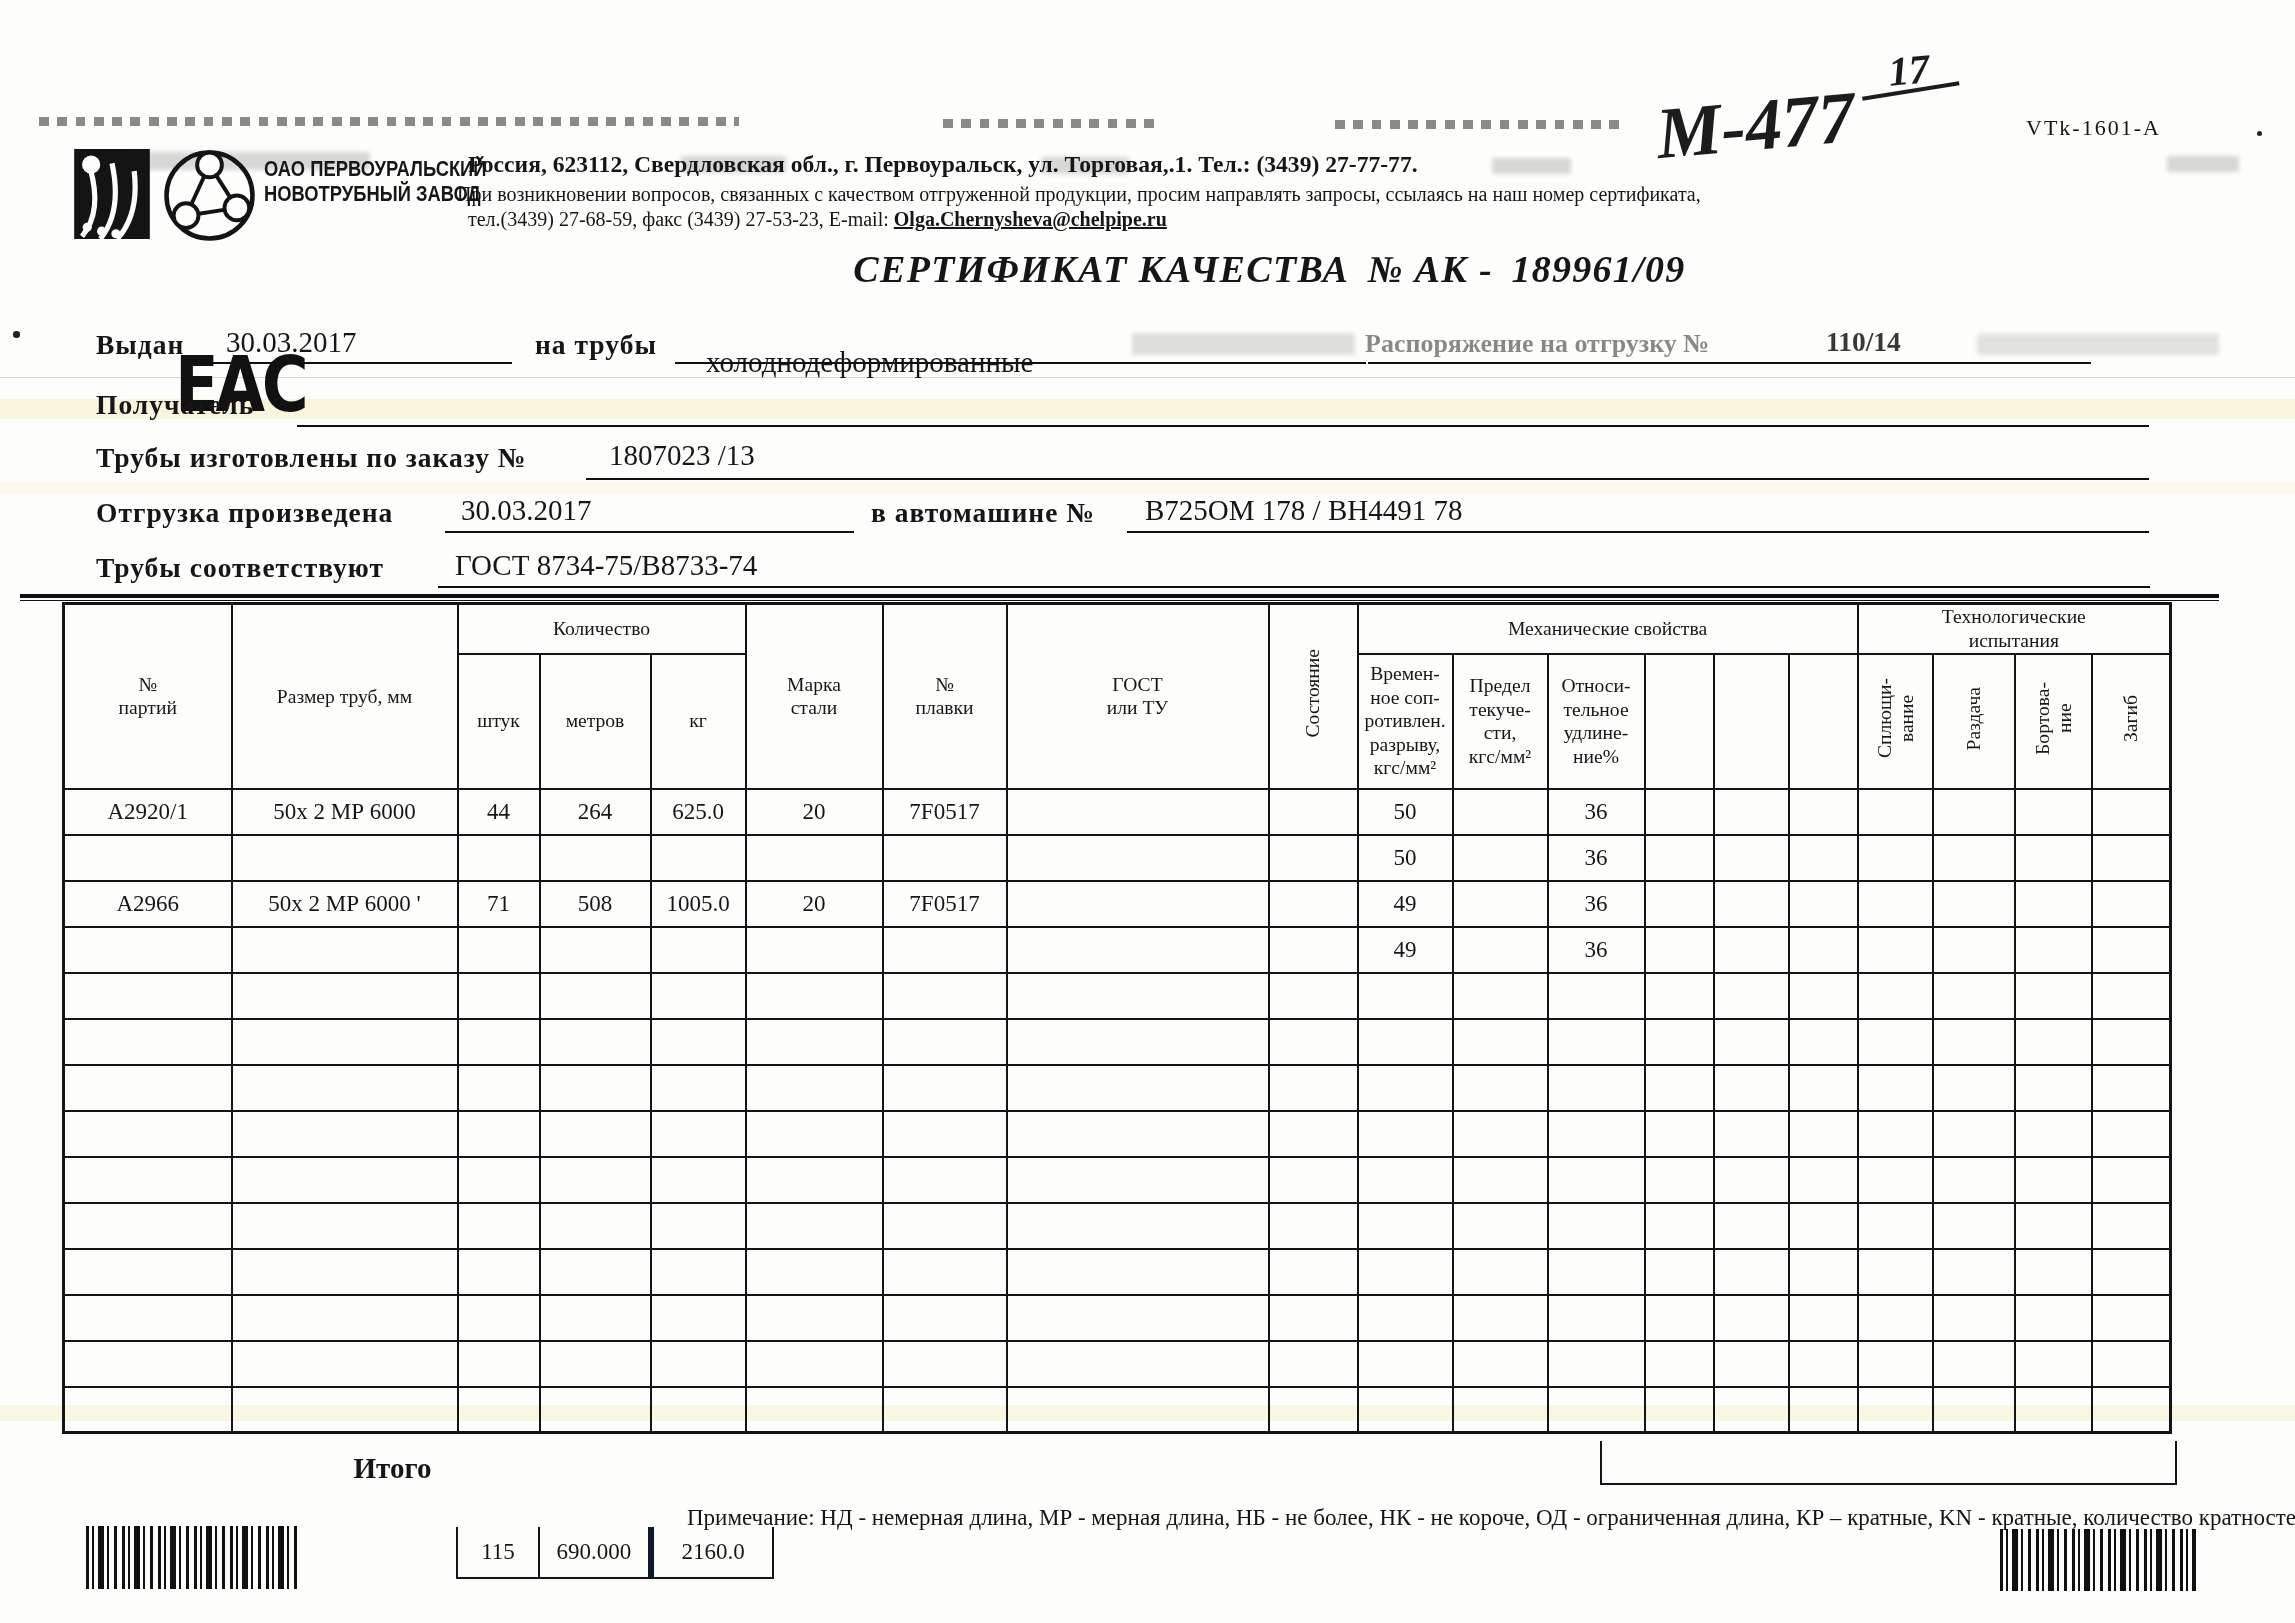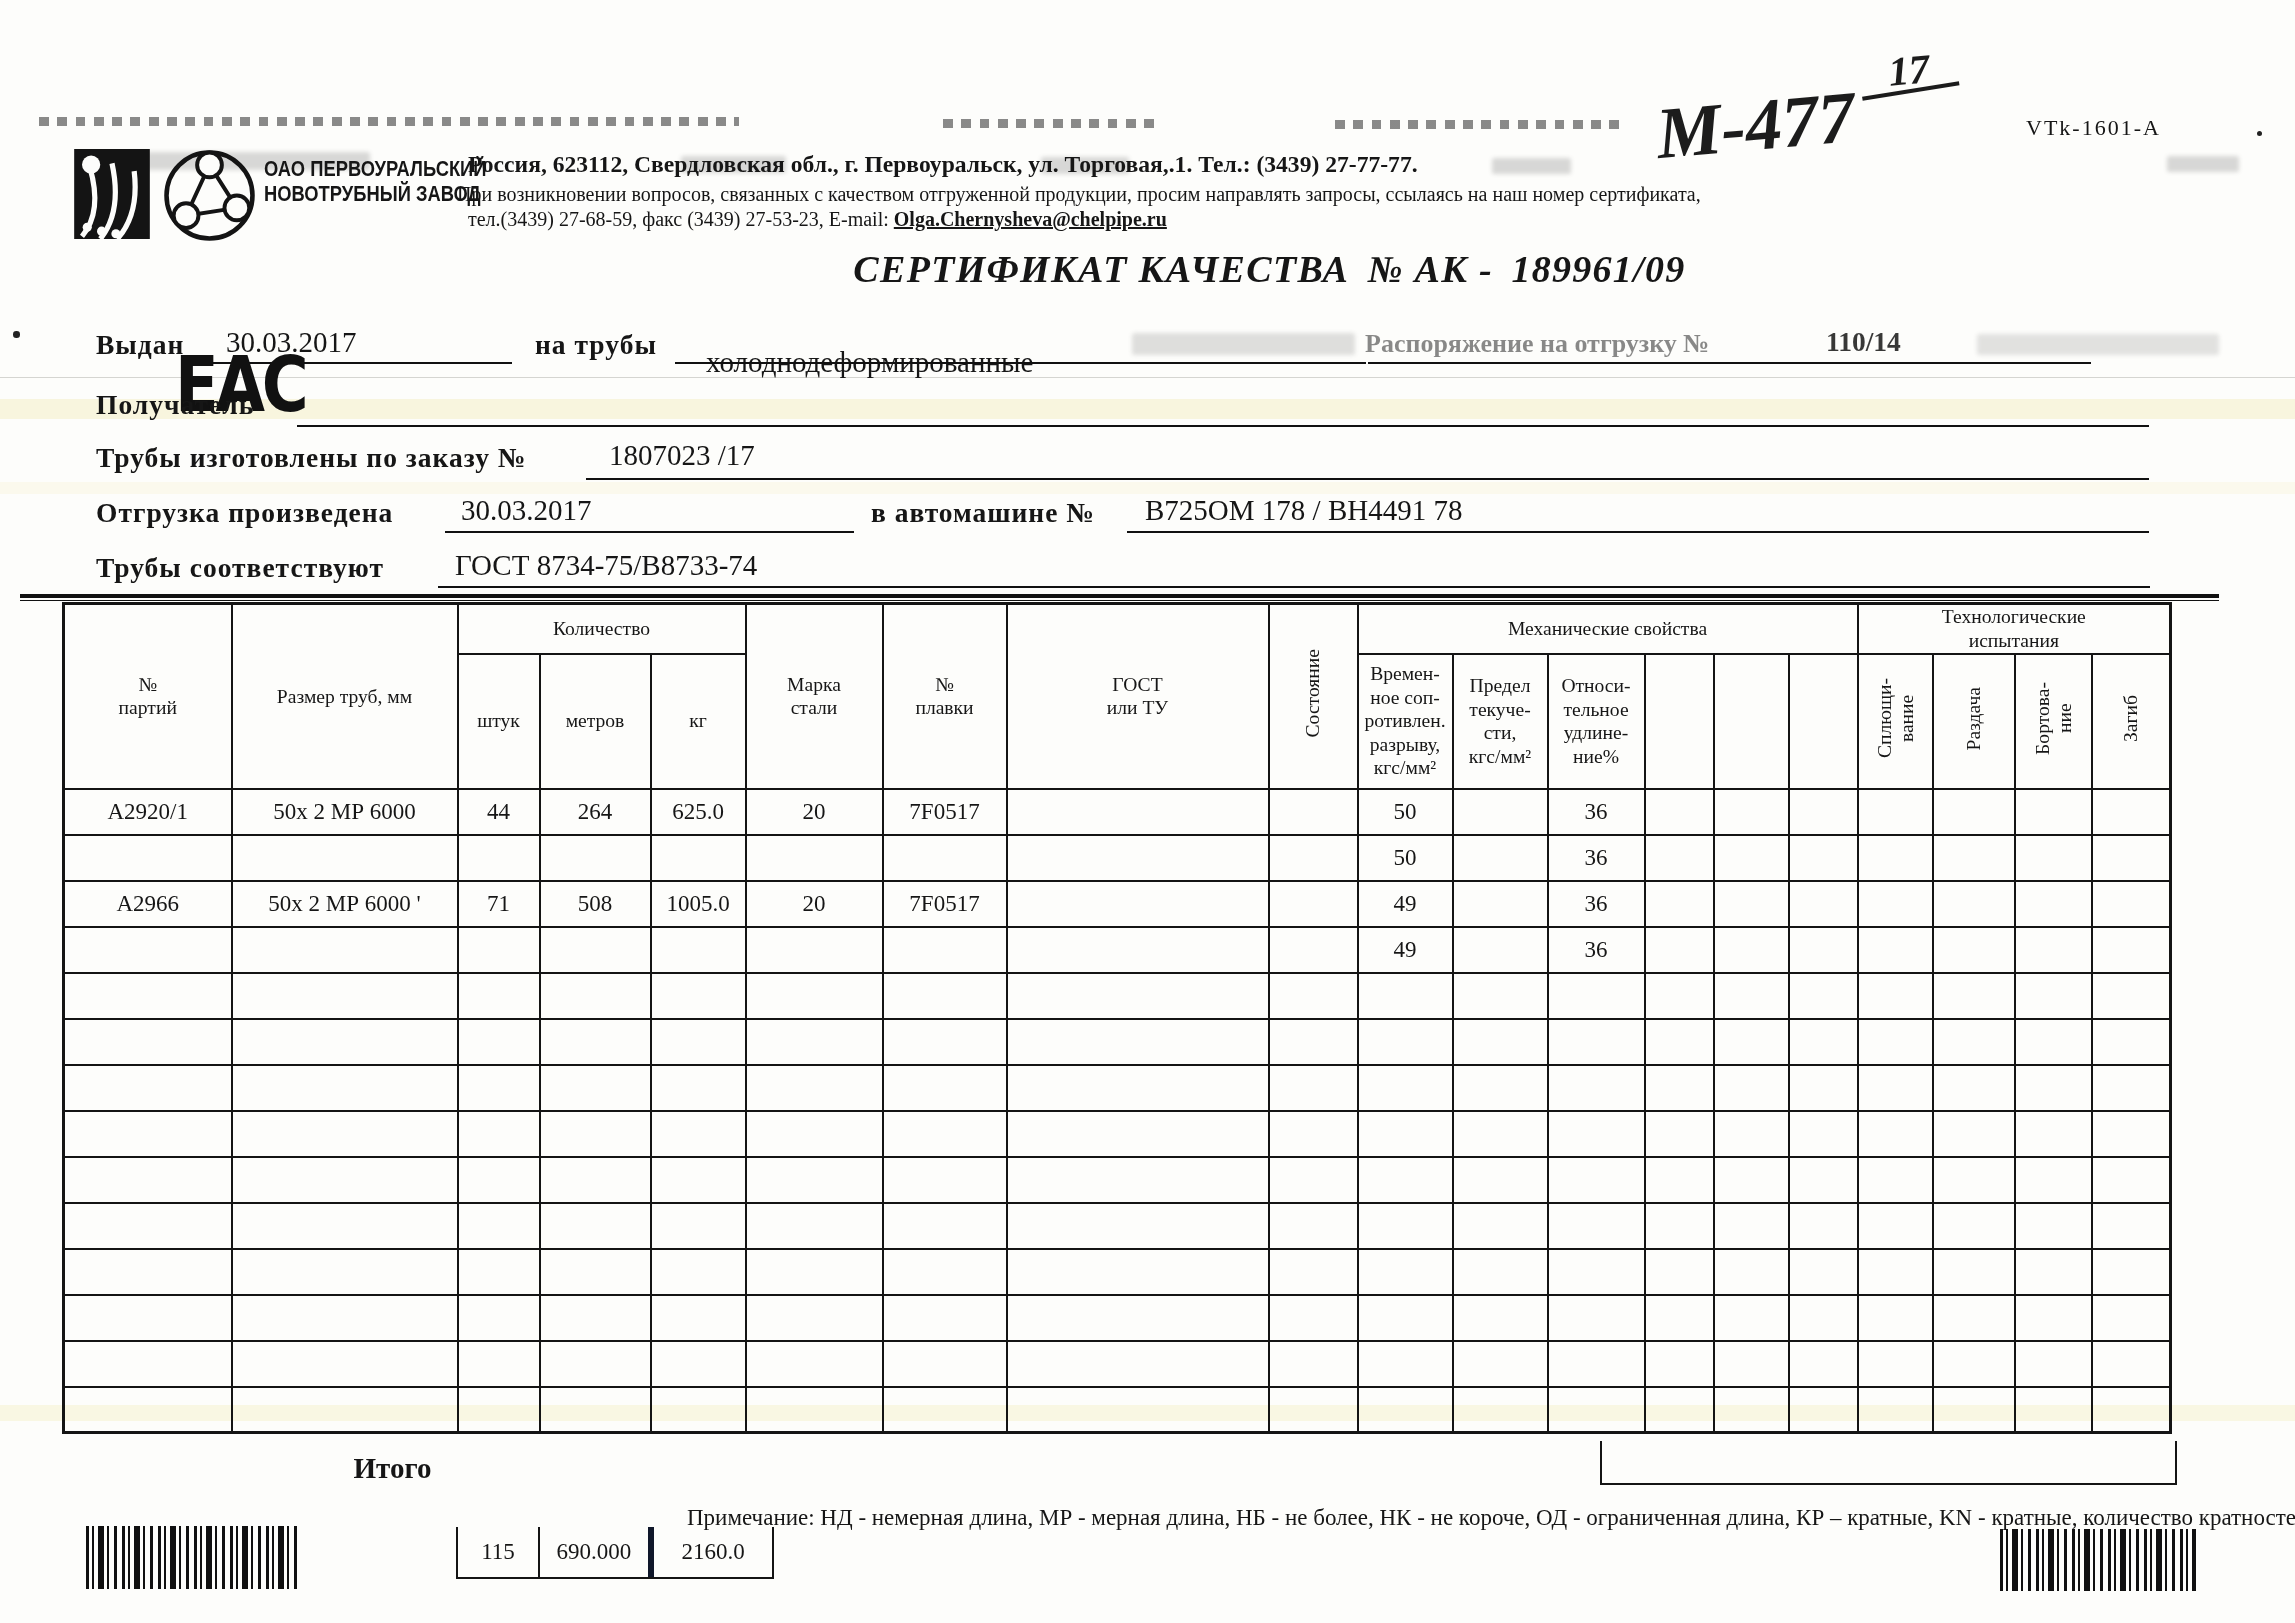--- a/index.html
+++ b/index.html
@@ -151,21 +151,21 @@
   <div class="smudge" style="left:1132px;top:333px;width:223px;height:22px;opacity:.18;"></div>
   <div class="ghost" style="left:1365px;top:329px;">Распоряжение на отгрузку №</div>
   <div class="ghost-val" style="left:1826px;top:326px;">110/14</div>
   <div class="uline" style="left:1368px;top:362px;width:723px;"></div>
   <div class="smudge" style="left:1977px;top:334px;width:242px;height:21px;opacity:.16;"></div>
 
   <div class="f-label" style="left:96px;top:389px;">Получатель</div>
   <div class="uline" style="left:297px;top:425px;width:1852px;"></div>
 
   <div class="f-label" style="left:96px;top:442px;">Трубы изготовлены по заказу №</div>
-  <div class="f-value" style="left:609px;top:439px;">1807023  /17</div>
+  <div class="f-value" style="left:609px;top:439px;">1807023  /13</div>
   <div class="uline" style="left:586px;top:478px;width:1563px;"></div>
 
   <div class="f-label" style="left:96px;top:497px;">Отгрузка произведена</div>
   <div class="f-value" style="left:461px;top:494px;">30.03.2017</div>
   <div class="uline" style="left:445px;top:531px;width:409px;"></div>
   <div class="f-label" style="left:871px;top:497px;">в автомашине №</div>
   <div class="f-value" style="left:1145px;top:494px;">В725ОМ 178 / ВН4491 78</div>
   <div class="uline" style="left:1127px;top:531px;width:1022px;"></div>
 
   <div class="f-label" style="left:96px;top:552px;">Трубы соответствуют</div>

